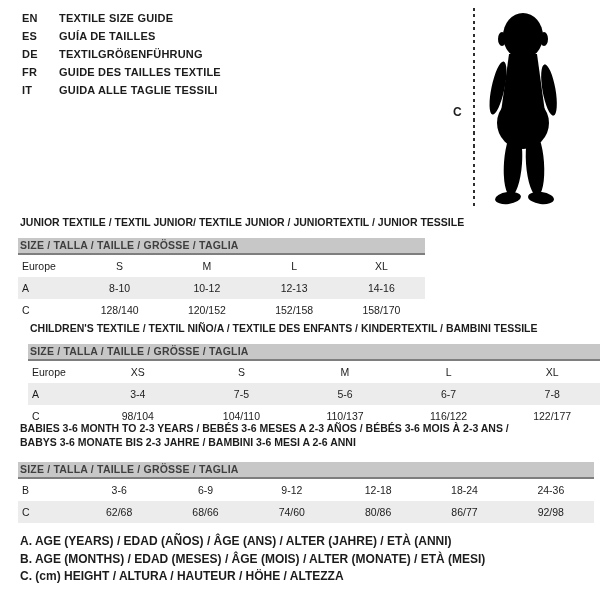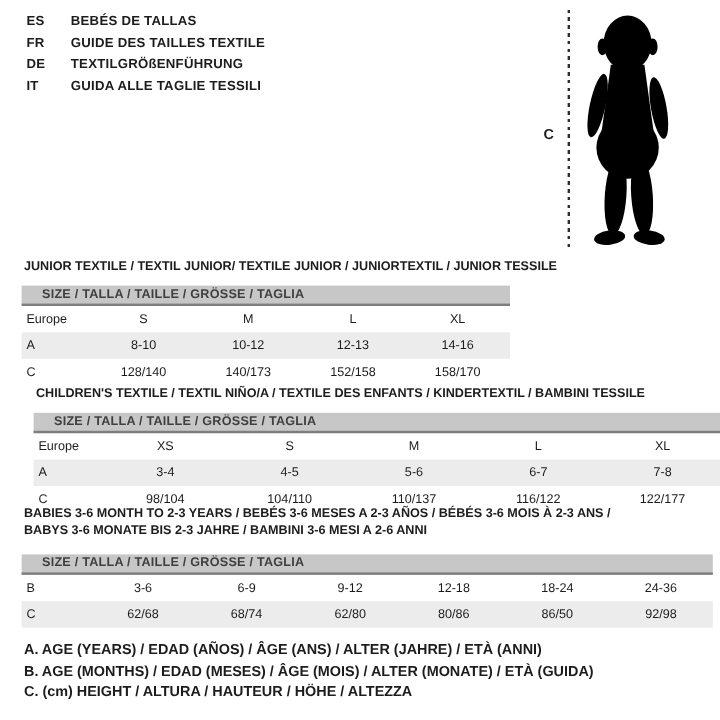--- a/index.html
+++ b/index.html
@@ -25,48 +25,52 @@
   .baby-svg{position:absolute;left:482px;top:10px;}
 
   
   .tbl-section{position:absolute;}
   #table-0{left:18px;top:215px;width:407px;}
   #table-1{left:28px;top:321px;width:576px;}
   #table-2{left:18px;top:421px;width:576px;}
   .tbl-heading{font-weight:bold;font-size:10.5px;line-height:14px;padding-left:2px;white-space:nowrap;}
   .size-bar{margin-top:9px;height:15px;line-height:15px;background:var(--bar-bg);
     border-bottom:2px solid var(--bar-border);font-weight:bold;font-size:10.5px;
-    color:var(--bar-text);padding-left:17px;letter-spacing:.2px;}
+    color:var(--bar-text);padding-left:2px;letter-spacing:.2px;}
   #table-2 .size-bar{margin-top:13px;}
   .tbl-row{display:flex;height:22px;align-items:center;font-size:10.5px;}
   .tbl-row.shaded{background:var(--stripe);}
   .row-label{flex:0 0 54px;padding-left:4px;}
   .row-cell{flex:1;text-align:center;}
 
   
   .legend{position:absolute;left:20px;top:533px;}
   .legend-line{font-weight:bold;font-size:12px;line-height:17.5px;white-space:nowrap;}
 </style>
 </head>
 <body>
 
 <div class="page">
 
   <div class="lang-list">
       <div class="lang-row">
+        <div class="lang-code">EN</div>
+        <div class="lang-title">TEXTILE SIZE GUIDE</div>
+      </div>
+      <div class="lang-row">
         <div class="lang-code">ES</div>
-        <div class="lang-title">BEBÉS DE TALLAS</div>
+        <div class="lang-title">GUÍA DE TAILLES</div>
+      </div>
+      <div class="lang-row">
+        <div class="lang-code">DE</div>
+        <div class="lang-title">TEXTILGRÖßENFÜHRUNG</div>
       </div>
       <div class="lang-row">
         <div class="lang-code">FR</div>
         <div class="lang-title">GUIDE DES TAILLES TEXTILE</div>
-      </div>
-      <div class="lang-row">
-        <div class="lang-code">DE</div>
-        <div class="lang-title">TEXTILGRÖßENFÜHRUNG</div>
       </div>
       <div class="lang-row">
         <div class="lang-code">IT</div>
         <div class="lang-title">GUIDA ALLE TAGLIE TESSILI</div>
       </div>
     </div>
 
   <div class="height-line"></div>
   <div class="fig-label">C</div>
   <svg class="baby-svg" width="86" height="198" viewBox="0 0 86 198" aria-hidden="true">
@@ -101,21 +105,21 @@
         <div class="tbl-row shaded">
           <div class="row-label">A</div>
           <div class="row-cell">8-10</div>
           <div class="row-cell">10-12</div>
           <div class="row-cell">12-13</div>
           <div class="row-cell">14-16</div>
         </div>
         <div class="tbl-row">
           <div class="row-label">C</div>
           <div class="row-cell">128/140</div>
-          <div class="row-cell">140/173</div>
+          <div class="row-cell">120/152</div>
           <div class="row-cell">152/158</div>
           <div class="row-cell">158/170</div>
         </div>
       </div>
   </section>
 
   <section id="table-1" class="tbl-section">
     <div class="tbl-head">
         <div class="tbl-heading">CHILDREN'S TEXTILE / TEXTIL NIÑO/A / TEXTILE DES ENFANTS / KINDERTEXTIL / BAMBINI TESSILE</div>
       </div>
@@ -125,21 +129,21 @@
           <div class="row-label">Europe</div>
           <div class="row-cell">XS</div>
           <div class="row-cell">S</div>
           <div class="row-cell">M</div>
           <div class="row-cell">L</div>
           <div class="row-cell">XL</div>
         </div>
         <div class="tbl-row shaded">
           <div class="row-label">A</div>
           <div class="row-cell">3-4</div>
-          <div class="row-cell">4-5</div>
+          <div class="row-cell">7-5</div>
           <div class="row-cell">5-6</div>
           <div class="row-cell">6-7</div>
           <div class="row-cell">7-8</div>
         </div>
         <div class="tbl-row">
           <div class="row-label">C</div>
           <div class="row-cell">98/104</div>
           <div class="row-cell">104/110</div>
           <div class="row-cell">110/137</div>
           <div class="row-cell">116/122</div>
@@ -160,28 +164,28 @@
           <div class="row-cell">3-6</div>
           <div class="row-cell">6-9</div>
           <div class="row-cell">9-12</div>
           <div class="row-cell">12-18</div>
           <div class="row-cell">18-24</div>
           <div class="row-cell">24-36</div>
         </div>
         <div class="tbl-row shaded">
           <div class="row-label">C</div>
           <div class="row-cell">62/68</div>
-          <div class="row-cell">68/74</div>
-          <div class="row-cell">62/80</div>
+          <div class="row-cell">68/66</div>
+          <div class="row-cell">74/60</div>
           <div class="row-cell">80/86</div>
-          <div class="row-cell">86/50</div>
+          <div class="row-cell">86/77</div>
           <div class="row-cell">92/98</div>
         </div>
       </div>
   </section>
 
   <div class="legend">
       <div class="legend-line">A. AGE (YEARS) / EDAD (AÑOS) / ÂGE (ANS) / ALTER (JAHRE) / ETÀ (ANNI)</div>
-      <div class="legend-line">B. AGE (MONTHS) / EDAD (MESES) / ÂGE (MOIS) / ALTER (MONATE) / ETÀ (GUIDA)</div>
+      <div class="legend-line">B. AGE (MONTHS) / EDAD (MESES) / ÂGE (MOIS) / ALTER (MONATE) / ETÀ (MESI)</div>
       <div class="legend-line">C. (cm) HEIGHT / ALTURA / HAUTEUR / HÖHE / ALTEZZA</div>
     </div>
 
 </div>
 
 </body></html>

